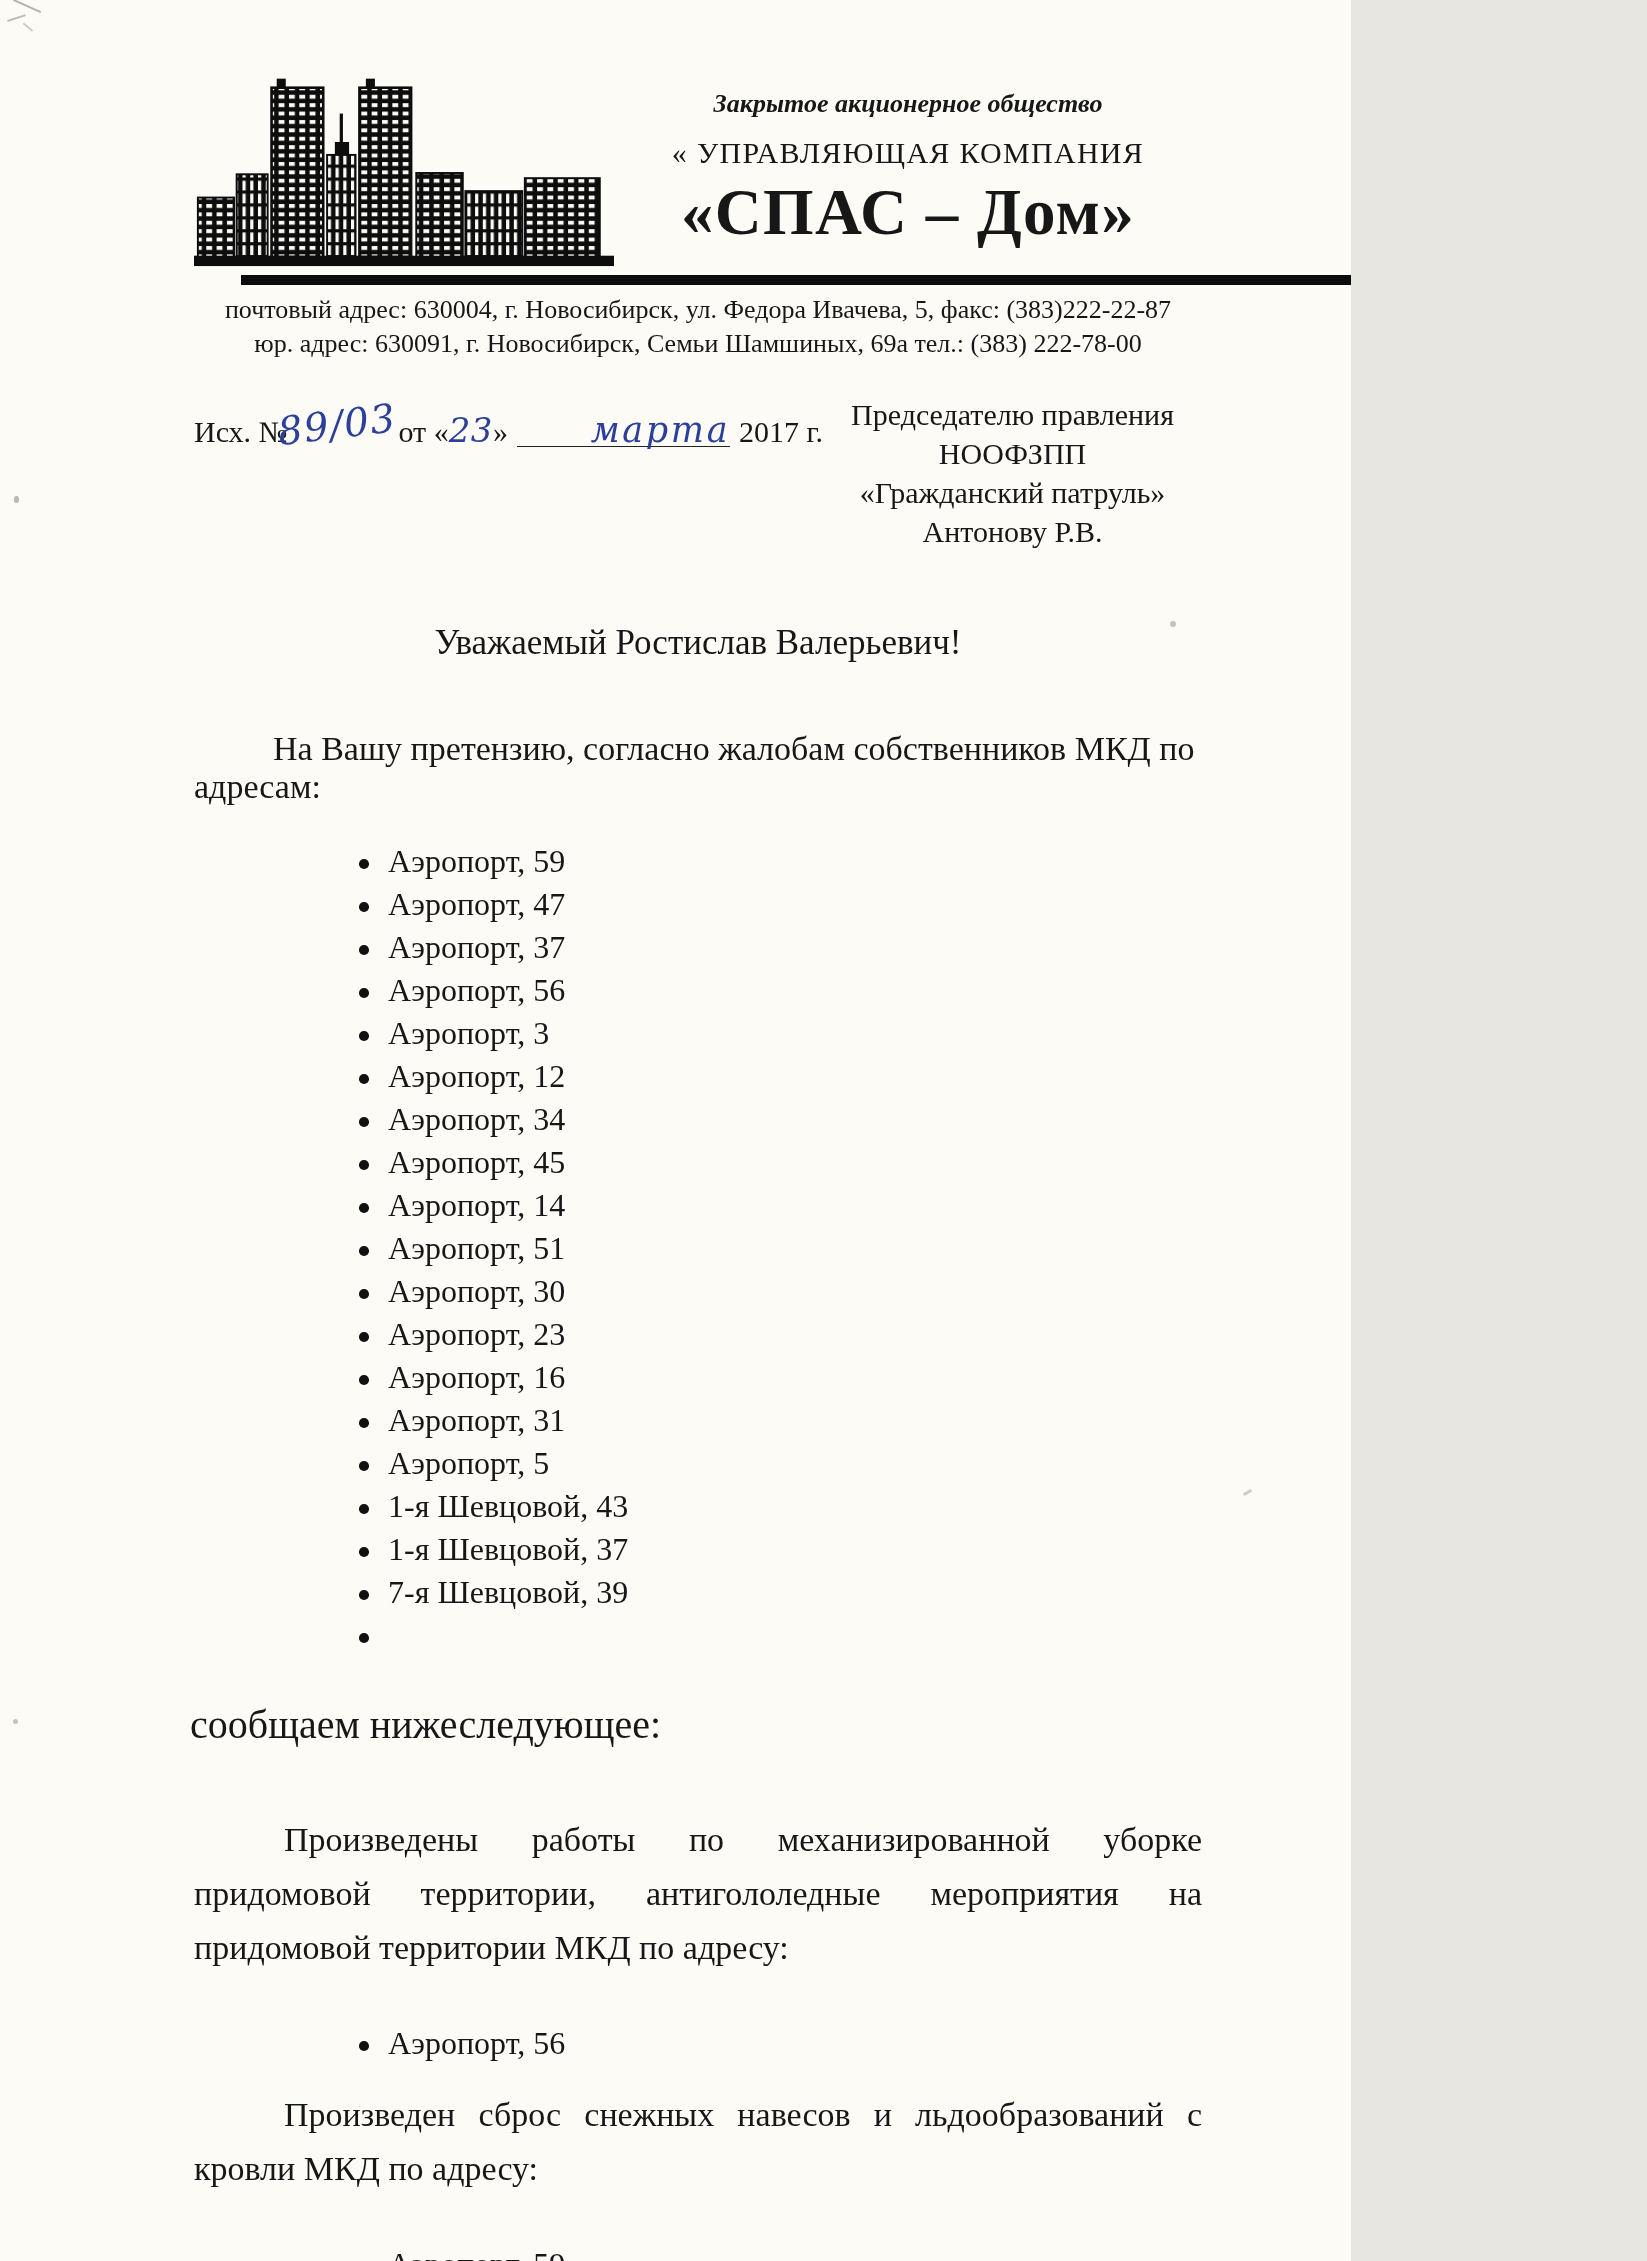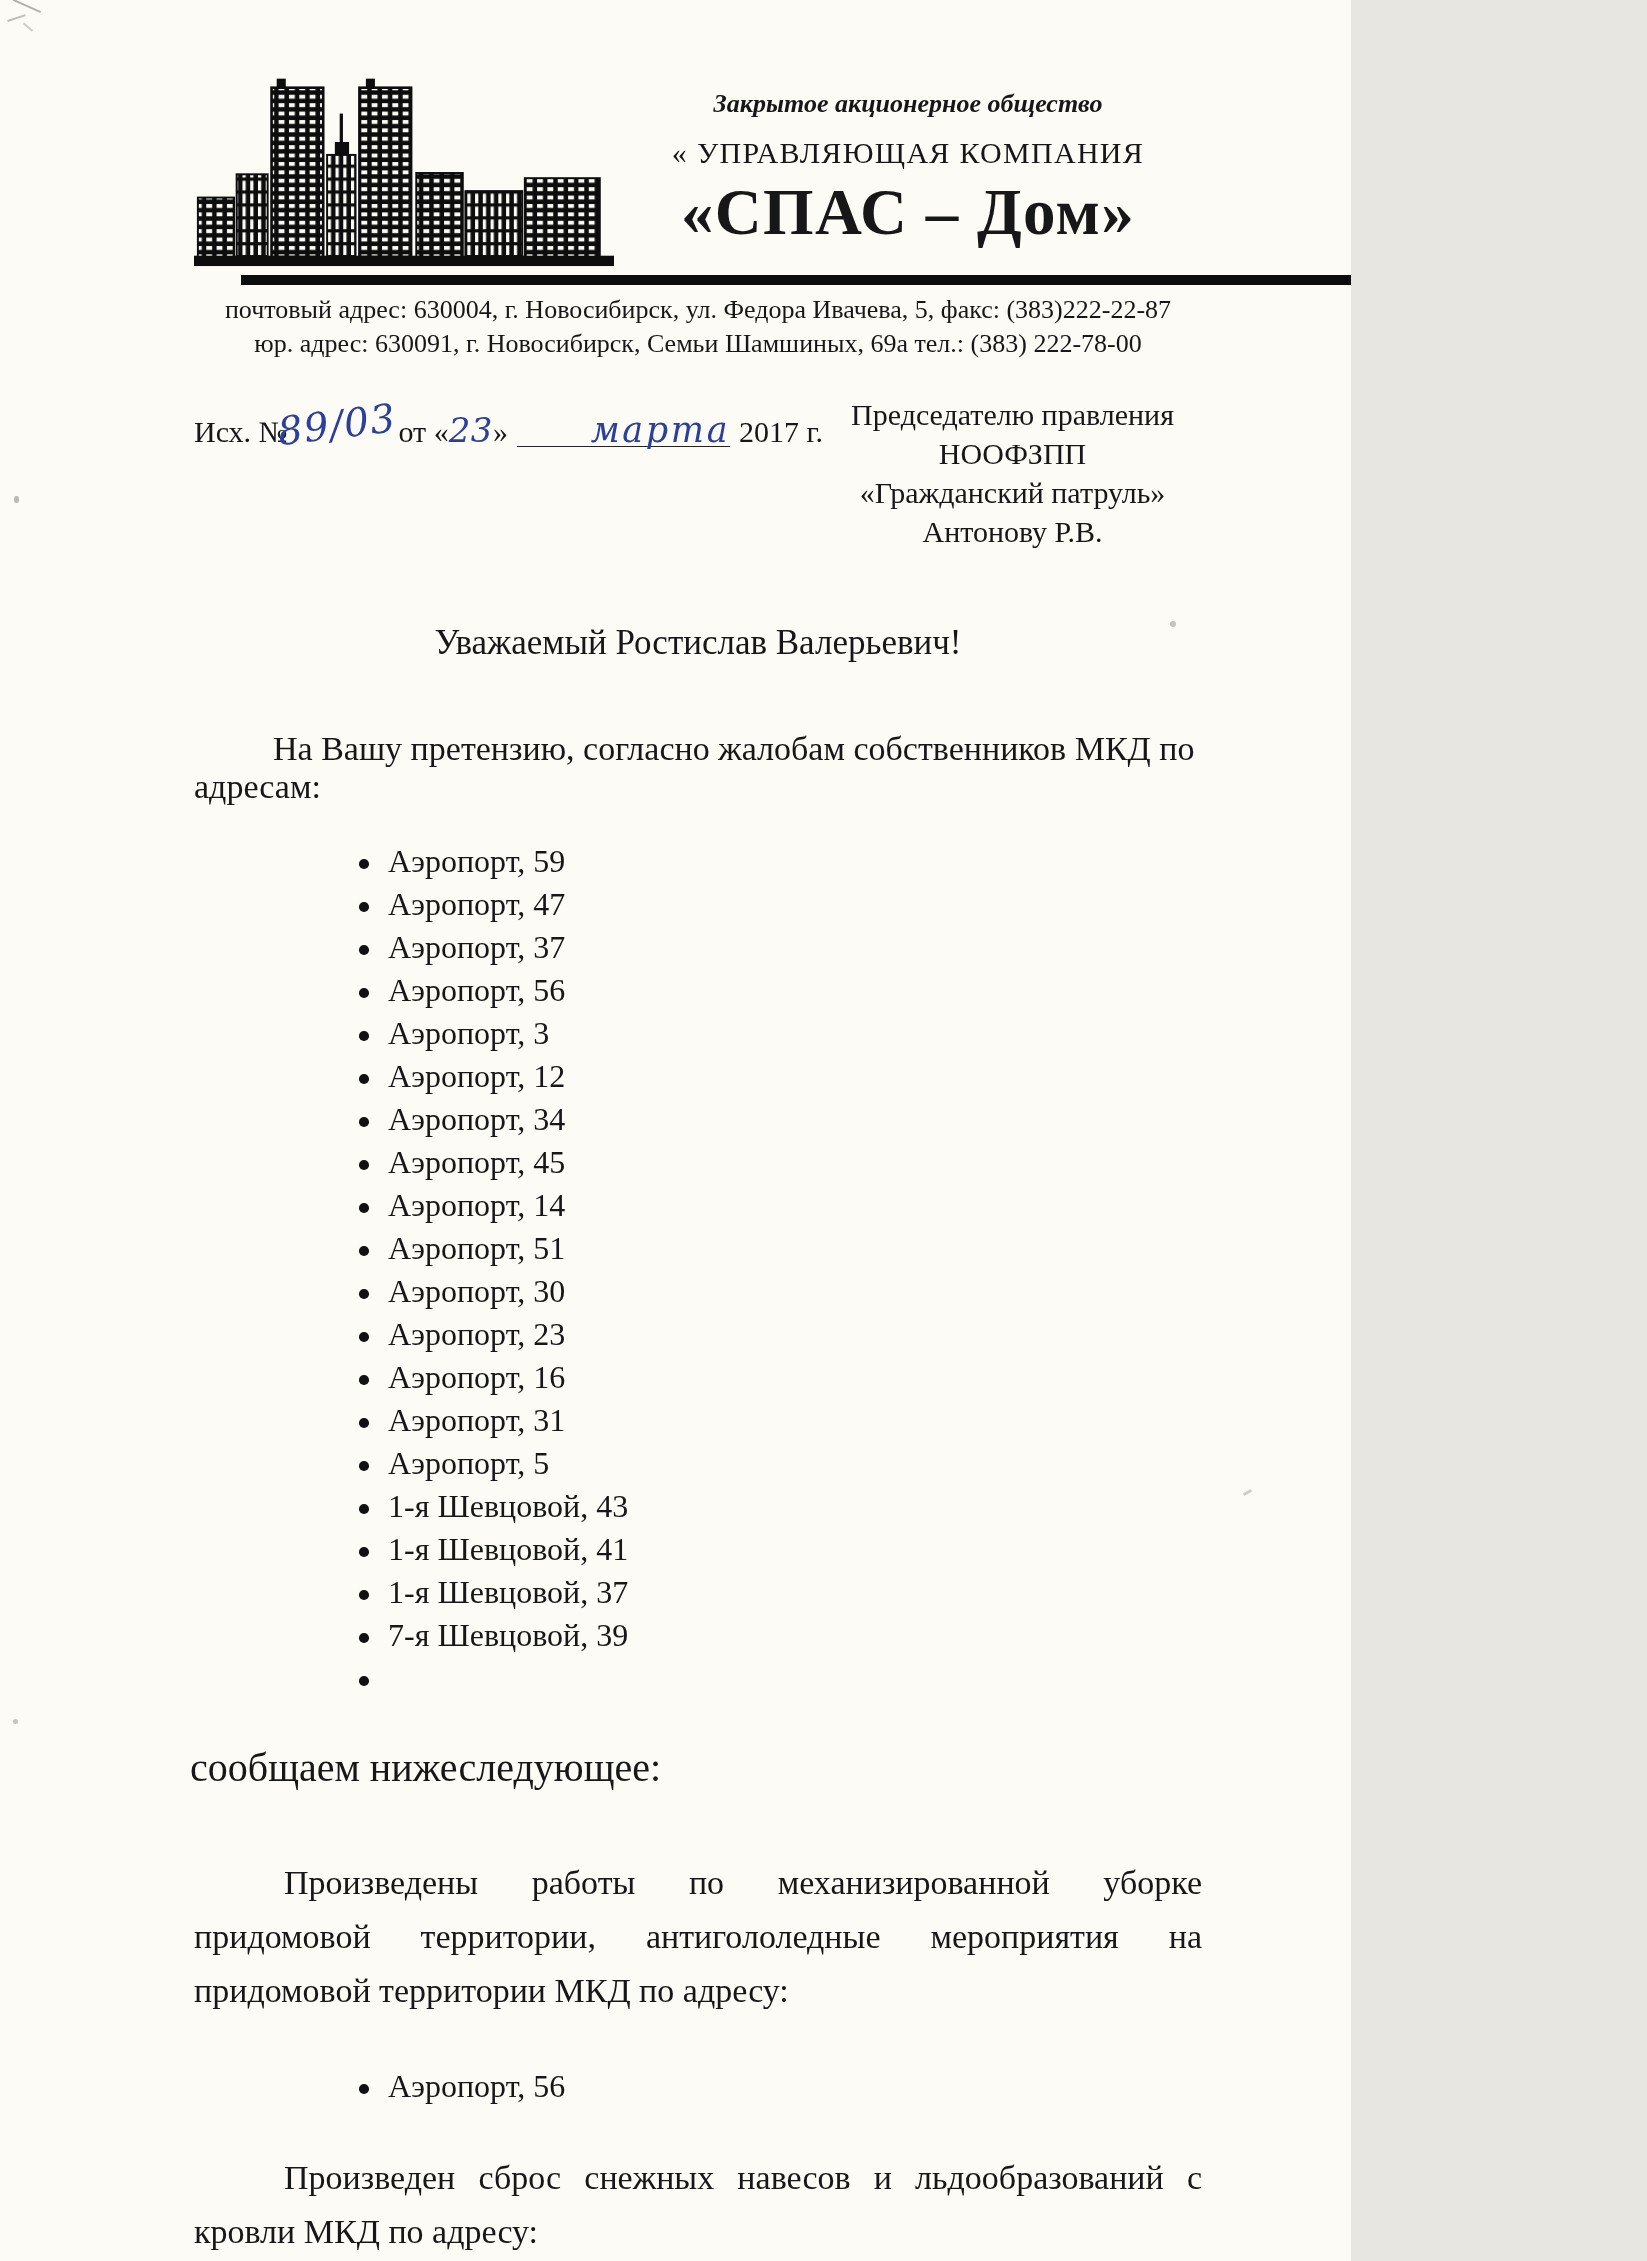--- a/index.html
+++ b/index.html
@@ -41,21 +41,21 @@
   .salutation{text-align:center;font-size:35px;margin-top:72px;}
   .intro{font-size:34px;margin-top:67px;text-indent:79px;}
 
   .blist{margin-top:37px;margin-left:165px;}
   .bitem{display:flex;align-items:baseline;height:43px;font-size:32px;}
   .dot{flex:0 0 auto;width:9.7px;height:9.7px;border-radius:50%;background:#111;margin-right:19.4px;align-self:center;}
   .bitem-text{white-space:pre;}
 
   .continuation{font-size:40px;margin-top:41px;margin-left:-3.9px;}
   .para{font-size:34px;line-height:54px;text-align:justify;margin-top:65px;text-indent:90px;}
-  .para2{margin-top:40px;}
+  .para2{margin-top:20px;}
   .single-list{margin-top:50px;margin-left:165px;}
 
   
   .smudge{position:absolute;pointer-events:none;}
   .sm-a{left:11.6px;top:5.2px;width:30px;height:1.9px;background:#9a9890;transform:rotate(24deg);opacity:.75;}
   .sm-b{left:6.5px;top:17px;width:19.4px;height:1.9px;background:#a5a39a;transform:rotate(-18deg);opacity:.7;}
   .sm-c{left:22px;top:26px;width:11.6px;height:1.9px;background:#b0ada3;transform:rotate(40deg);opacity:.6;}
   .sm-d{left:14px;top:496px;width:4.5px;height:6.5px;background:#8f8d86;border-radius:50%;opacity:.6;}
   .sm-e{left:13px;top:1719px;width:5.2px;height:5.2px;background:#9a9890;border-radius:50%;opacity:.55;}
   .sm-f{left:1243px;top:1491px;width:9px;height:3.2px;background:#aaa79d;transform:rotate(-30deg);opacity:.55;}
@@ -198,24 +198,20 @@
         <div class="bitem">
         <span class="dot"></span>
         <span class="bitem-text">Аэропорт, 5</span>
       </div>
         <div class="bitem">
         <span class="dot"></span>
         <span class="bitem-text">1-я Шевцовой, 43</span>
       </div>
         <div class="bitem">
         <span class="dot"></span>
-        <span class="bitem-text">1-я Шевцовой, 41</span>
-      </div>
-        <div class="bitem">
-        <span class="dot"></span>
         <span class="bitem-text">1-я Шевцовой, 37</span>
       </div>
         <div class="bitem">
         <span class="dot"></span>
         <span class="bitem-text">7-я Шевцовой, 39</span>
       </div>
         <div class="bitem">
         <span class="dot"></span>
         <span class="bitem-text"></span>
       </div>

